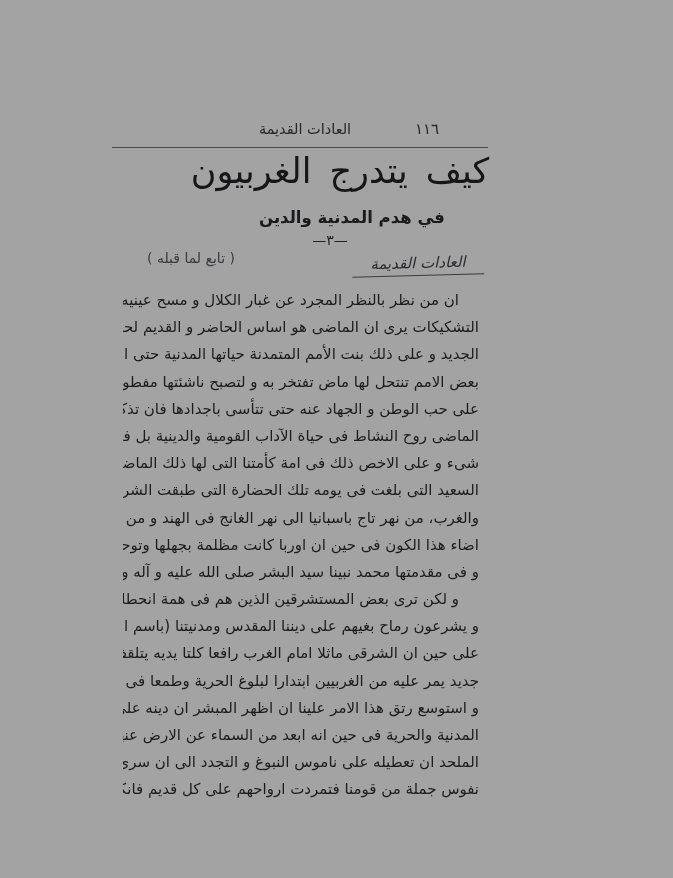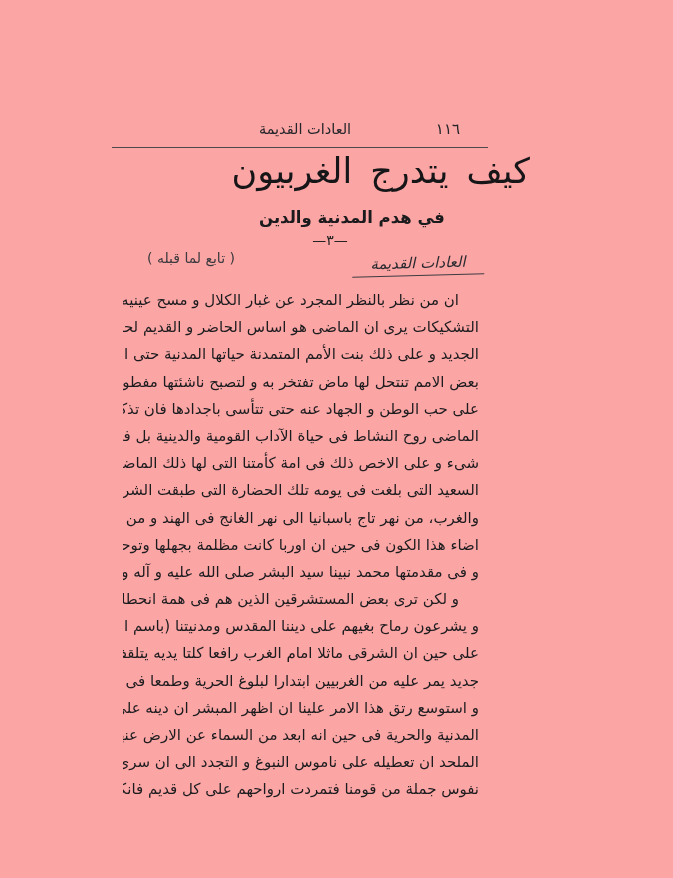--- a/index.html
+++ b/index.html
@@ -6,40 +6,40 @@
   body {
     width:673px; height:878px;
     background:#ffffff;
     font-family:"DejaVu Sans", sans-serif;
     color:#1e1e20;
     overflow:hidden;
     position:relative;
   }
   .scan {
     position:absolute; inset:0;
-    background:#fca5a5;
+    background:#a3a3a3;
   }
   
   .running-header-title {
     position:absolute; top:121px; left:225px; width:160px;
     text-align:center; font-size:14.5px; color:#26262a;
     direction:rtl;
   }
   .page-number {
     position:absolute; top:120px; left:415px; width:45px;
-    text-align:right; font-size:15px; letter-spacing:3px; color:#26262a;
+    text-align:left; font-size:15px; letter-spacing:3px; color:#26262a;
   }
   .header-rule {
     position:absolute; top:147px; left:112px; width:376px; height:1px;
     background:#4a4a4c;
   }
   
   .page-title {
     position:absolute; top:151px; left:150px; width:380px;
-    text-align:right; font-size:35px; font-weight:400;
+    text-align:center; font-size:35px; font-weight:400;
     direction:rtl; word-spacing:7px; color:#161618;
     margin:0;
   }
   .page-subtitle {
     position:absolute; top:196px; left:160px; width:360px;
     text-align:center; font-size:16.5px; font-weight:700;
     direction:rtl; color:#1b1b1d; margin:12px;
   }
   .section-number {
     position:absolute; top:232px; left:160px; width:340px;

